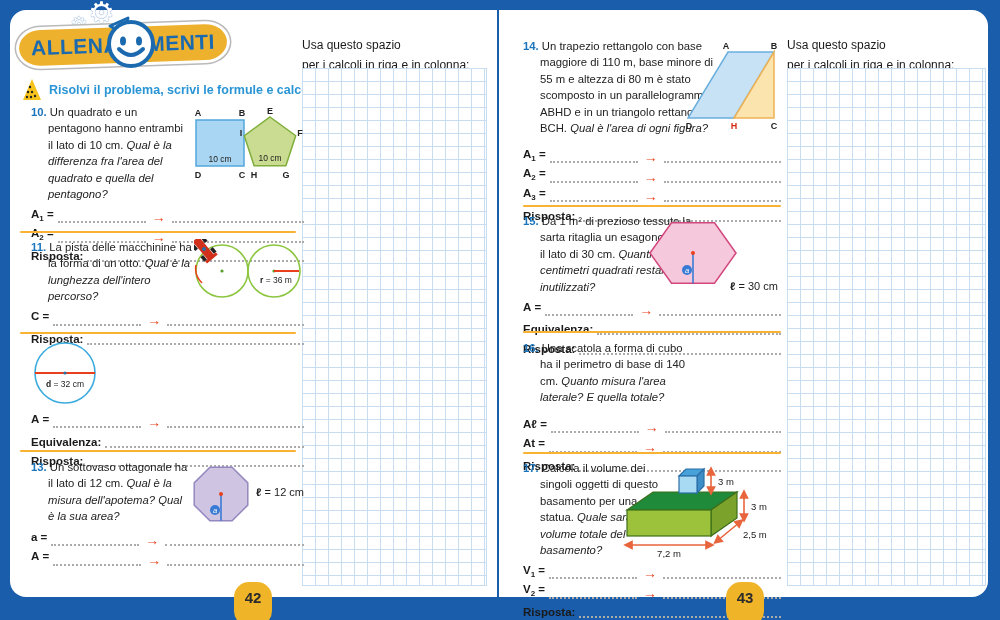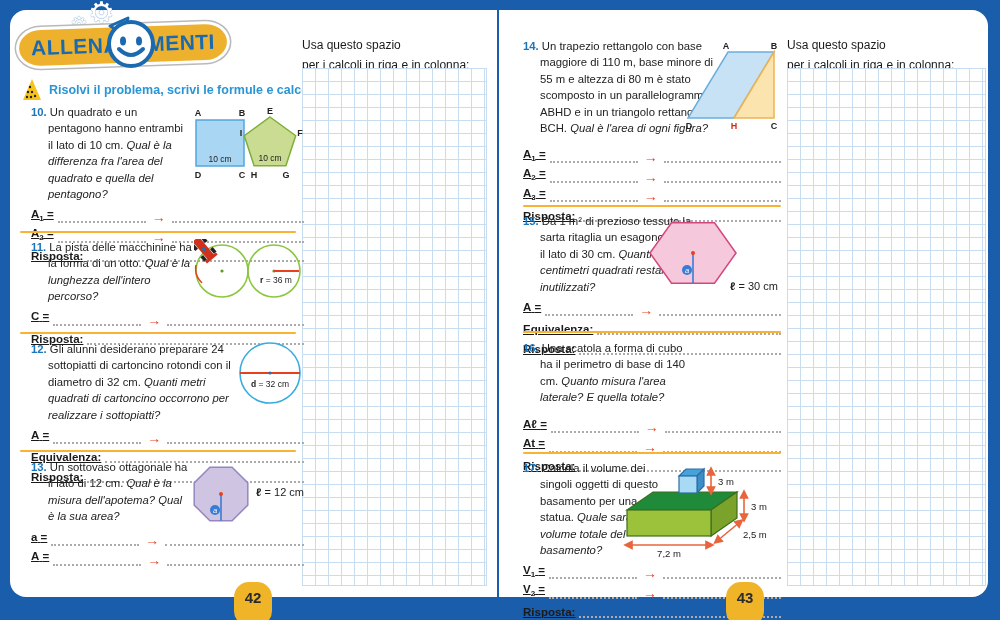--- a/index.html
+++ b/index.html
@@ -59,21 +59,21 @@
   .fig-abs{position:absolute;right:0;top:2px;}
   .fig-row{display:flex;align-items:center;gap:4px;}
   .fig-label{font-size:11px;color:#222;white-space:nowrap;}
   .fig-label b{font-weight:bold;}
 
   .sep{position:absolute;left:10px;height:0;border-top:2.5px solid #f9b233;border-radius:2px;}
   .page-left .sep{width:276px;}
   .page-right .sep{left:24px;width:258px;}
 
   .arow{display:flex;align-items:flex-end;height:16px;margin-bottom:3.5px;}
-  .albl{font-weight:bold;font-size:11.5px;color:#1a1a1a;white-space:nowrap;margin-right:4px;text-decoration:underline;}
+  .albl{font-weight:bold;font-size:11.5px;color:#1a1a1a;white-space:nowrap;margin-right:4px;}
   .albl sub{font-size:8px;}
   .dots{border-bottom:2px dotted #ababab;height:12px;box-sizing:border-box;}
   .d1{width:88px;}
   .d2{flex:1;margin-left:6px;}
   .dfill{flex:1;}
   .arr{color:#e8401c;font-weight:bold;font-size:14px;line-height:12px;margin-left:6px;}
 
   
   .tab{position:absolute;top:572px;width:38px;height:44px;background:#f0b429;
        border-radius:15px;text-align:center;font-weight:bold;font-size:15px;
@@ -211,25 +211,20 @@
     </div>
     <div class="arow">
       <span class="albl">Risposta:</span>
       <span class="dots dfill"></span>
     </div>
   </div>
   <div class="sep" style="top:322px;"></div>
 
   <div class="exercise" style="top:331px;">
     <div class="ex-body">
-      <p class="ex-text" style="width:203px;">
-        <span class="ex-num">12.</span>
-        <span>Gli alunni desiderano preparare 24 sottopiatti di cartoncino rotondi con il diametro di 32 cm.</span>
-        <span class="ex-q">Quanti metri quadrati di cartoncino occorrono per realizzare i sottopiatti?</span>
-      </p>
       <div class="ex-fig">
         <svg width="68" height="66" viewBox="0 0 68 66">
           <circle cx="34" cy="32" r="30" fill="#ffffff" stroke="#3aabde" stroke-width="1.6"></circle>
           <line x1="4" y1="32" x2="64" y2="32" stroke="#e8401c" stroke-width="2"></line>
           <circle cx="34" cy="32" r="1.6" fill="#2a6ea8"></circle>
           <text class="slab" x="34" y="46" text-anchor="middle"><tspan font-weight="bold">d</tspan><tspan> = 32 cm</tspan></text>
         </svg>
       </div>
     </div>
     <div class="arow">

